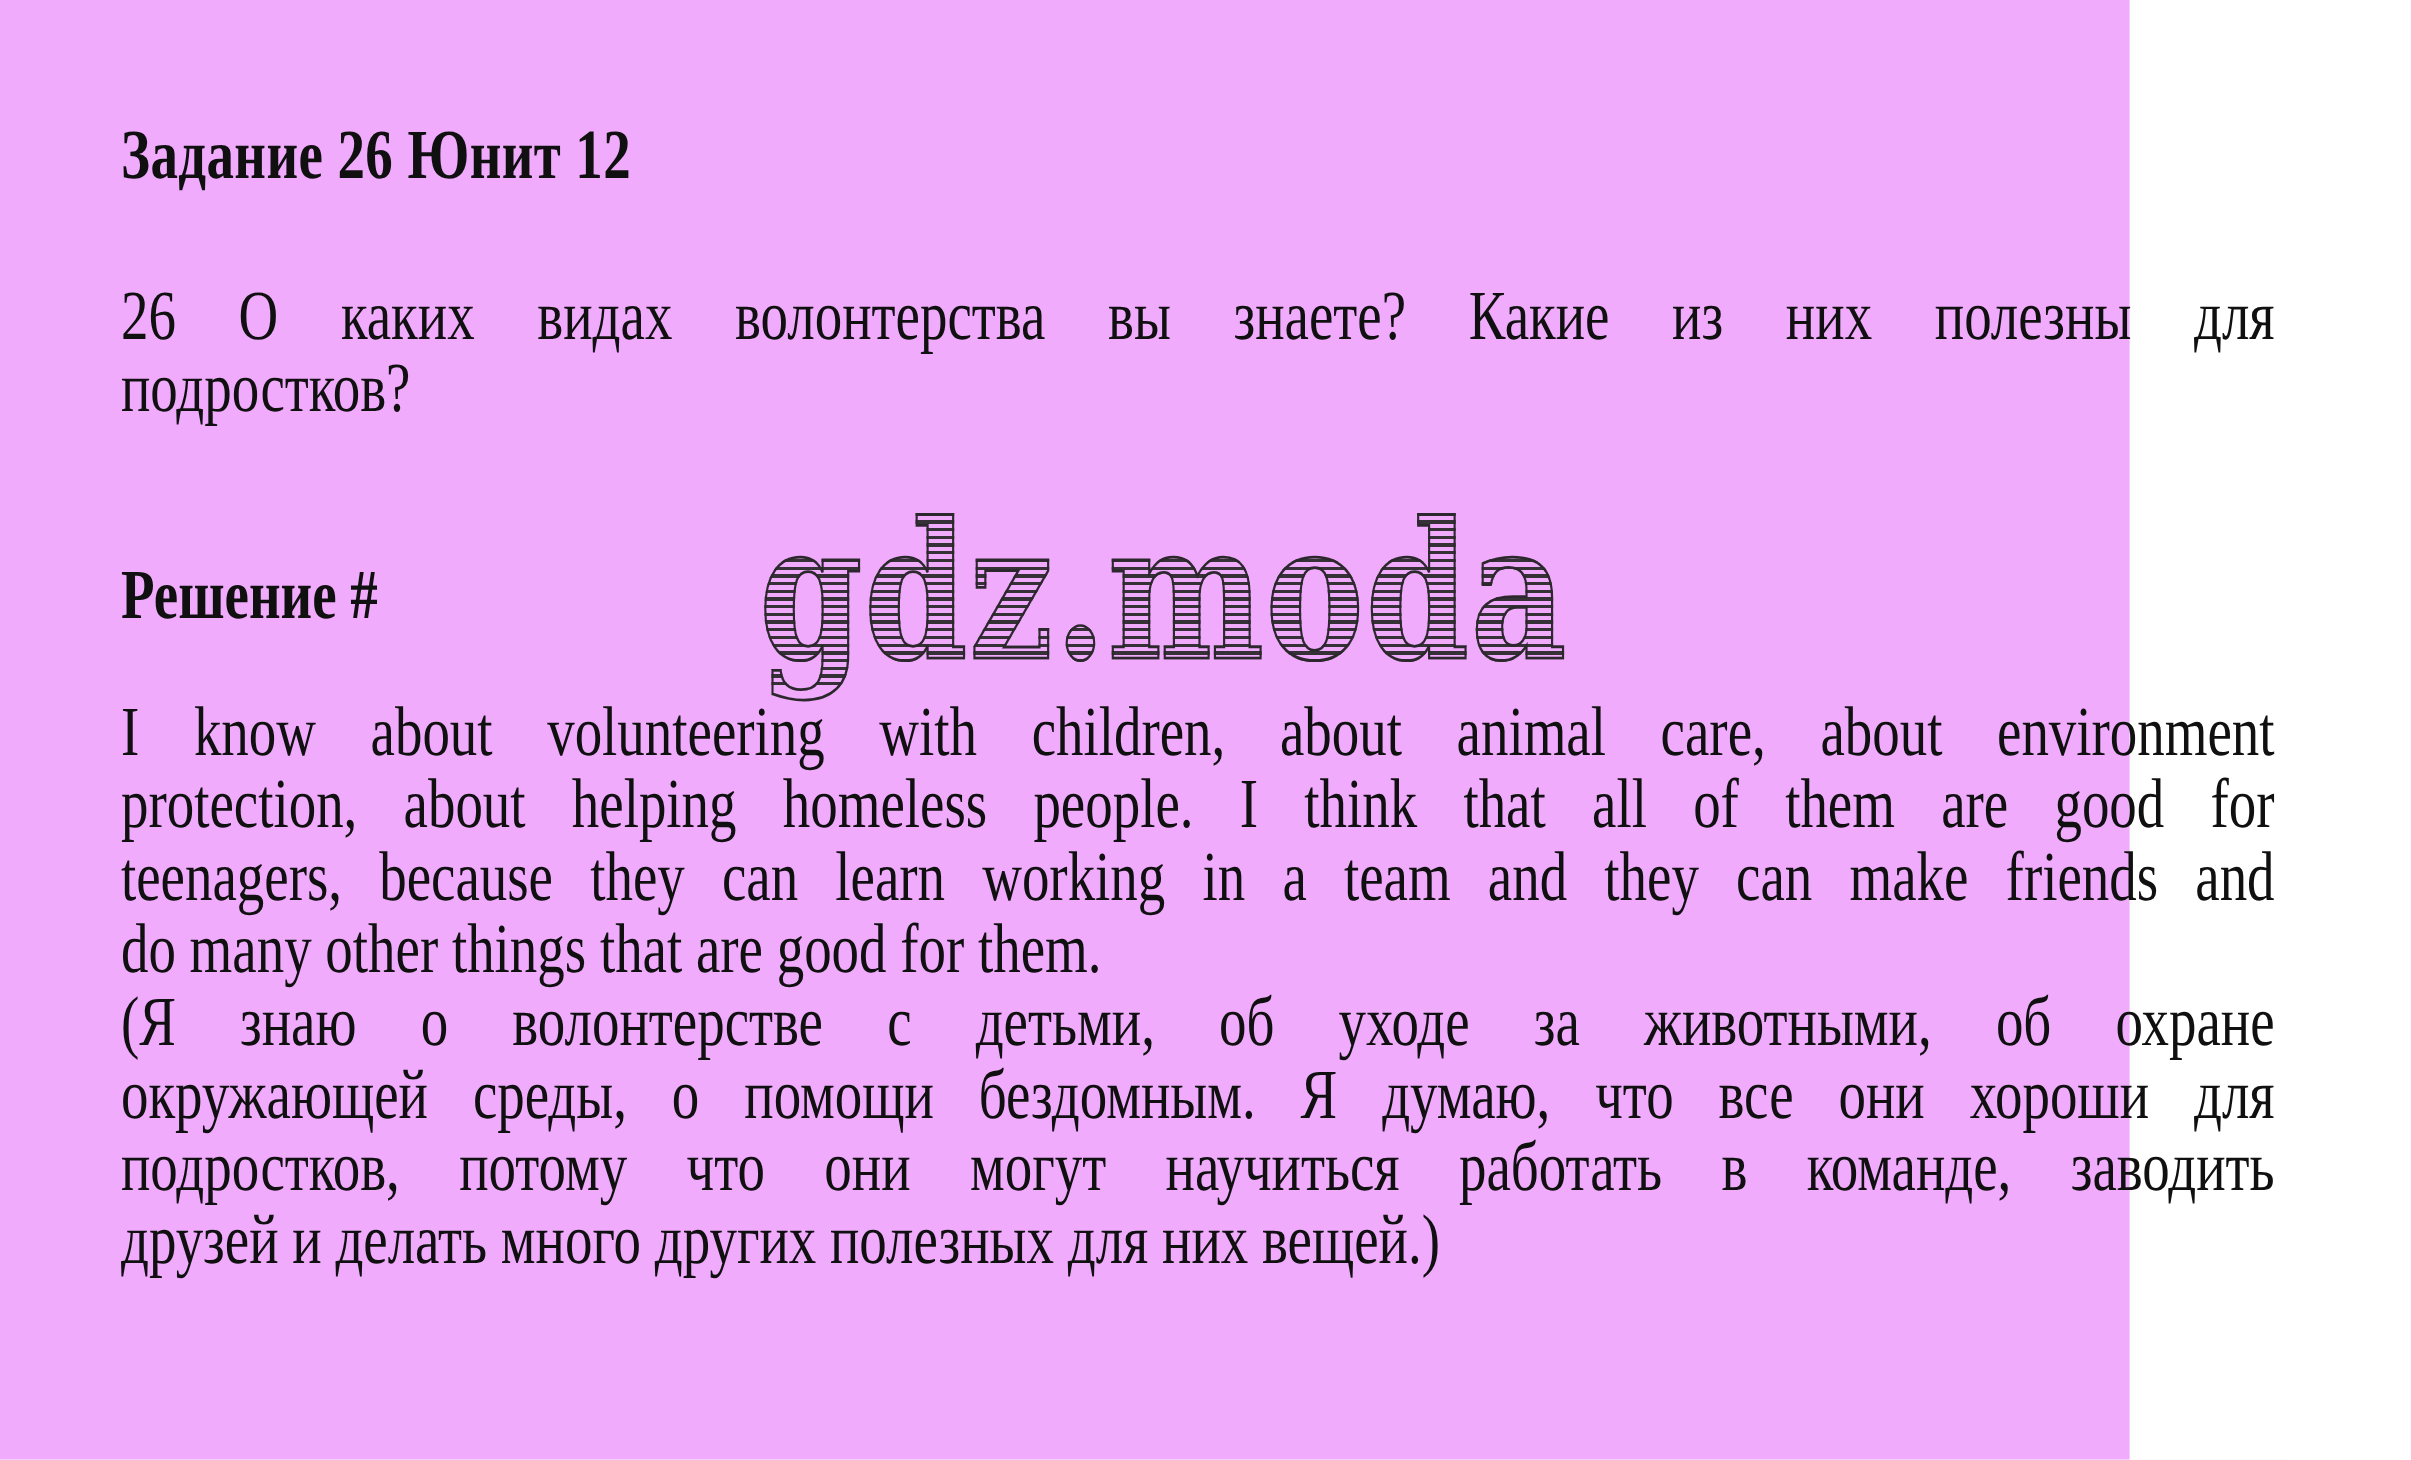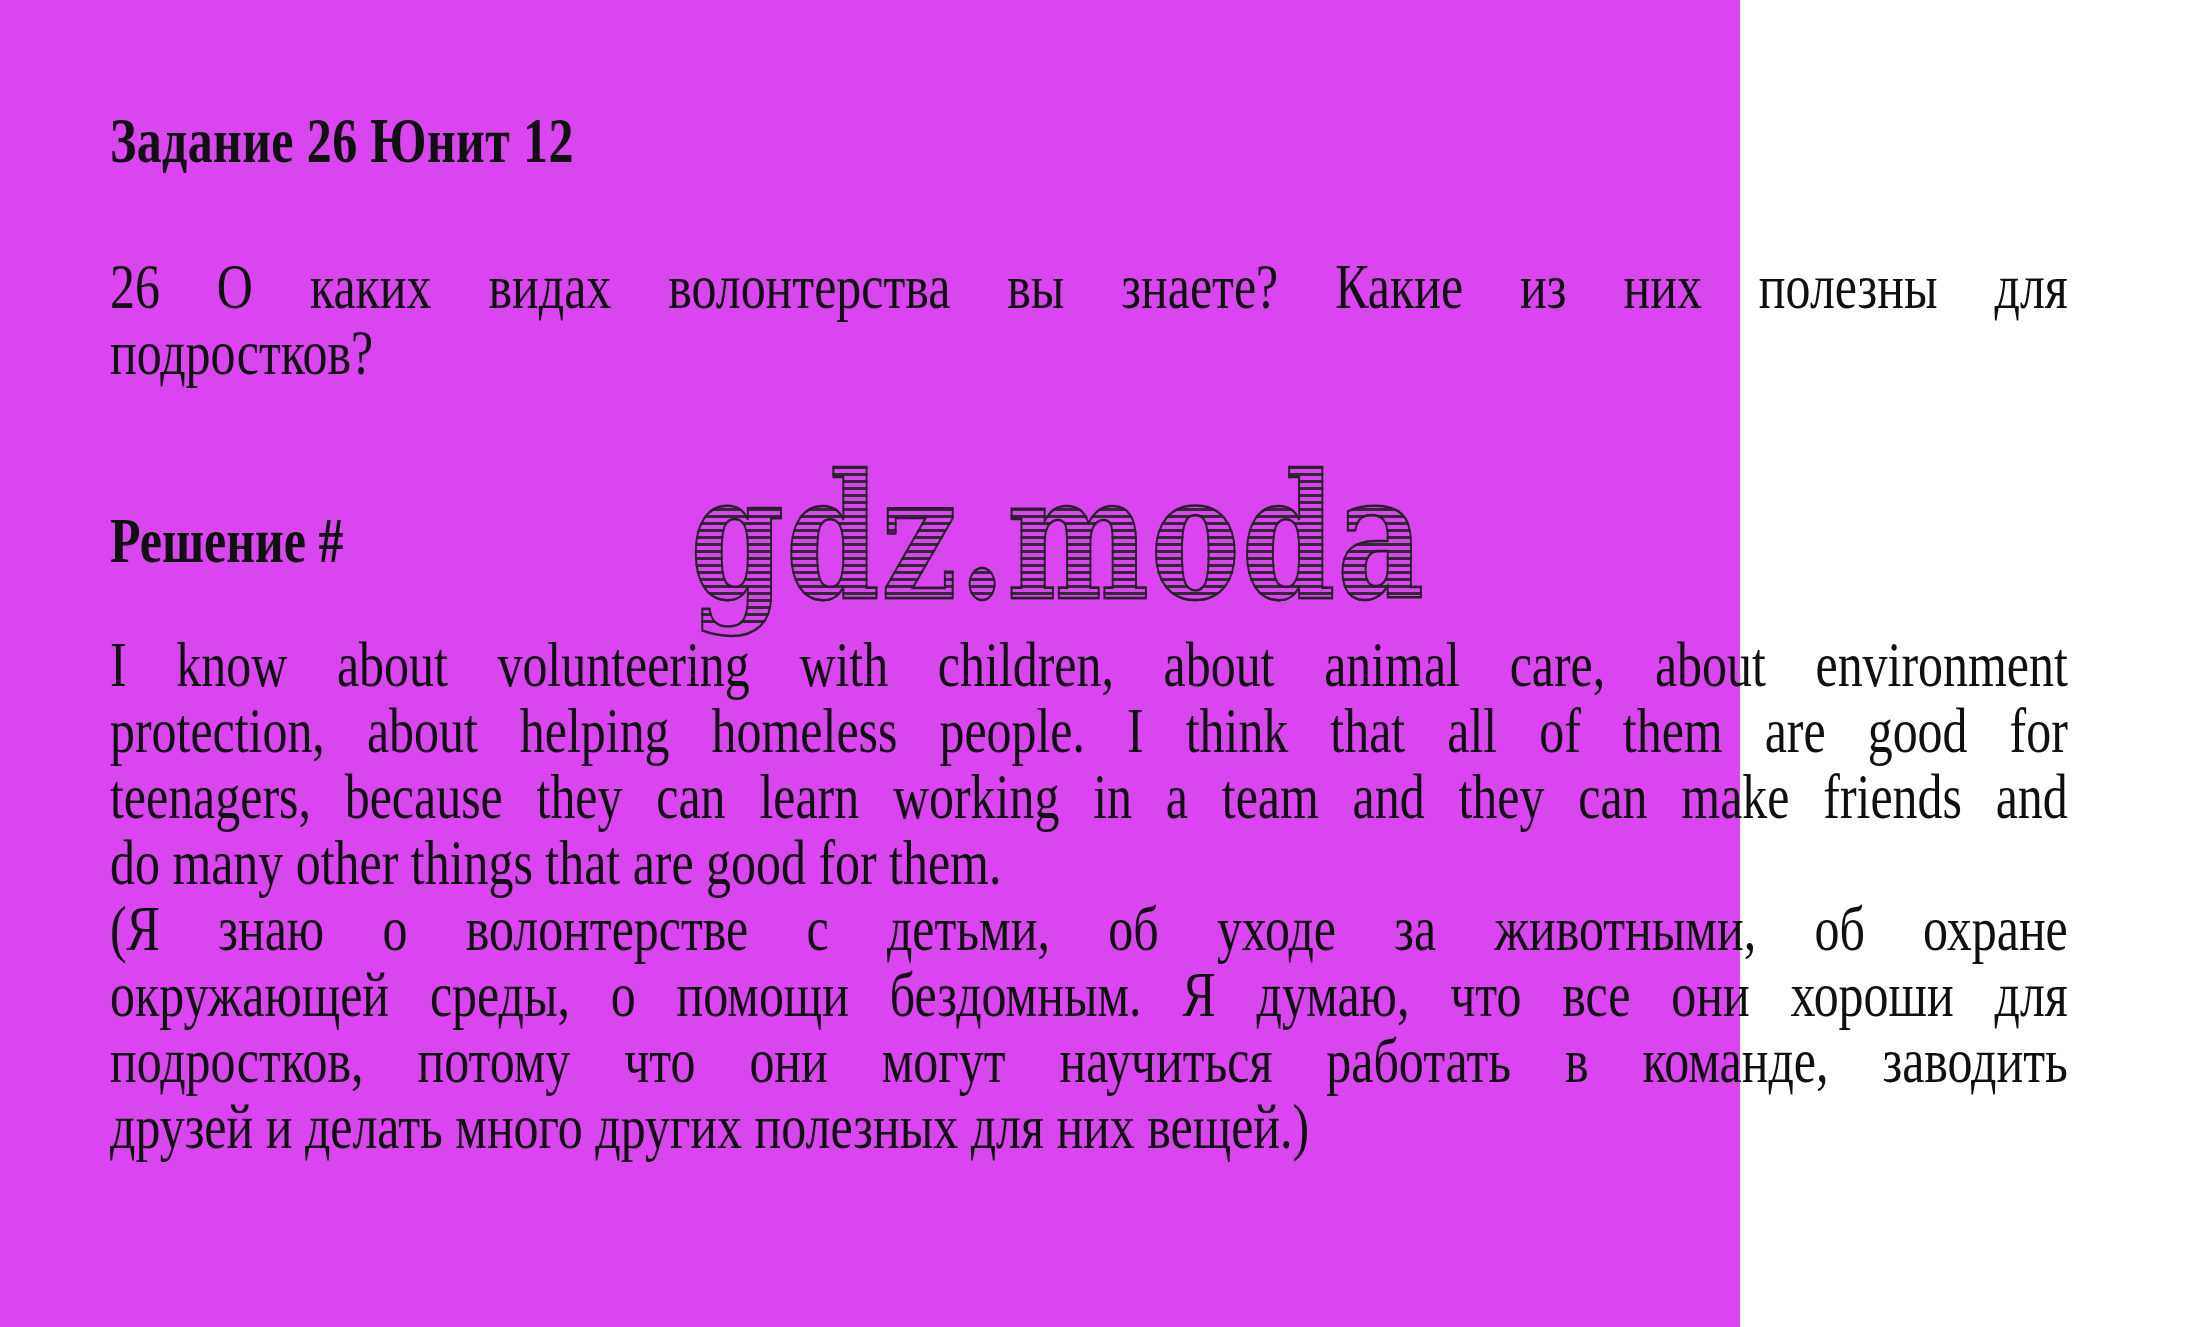--- a/index.html
+++ b/index.html
@@ -5,23 +5,23 @@
   * { margin: 0; padding: 0; box-sizing: border-box; }
   html, body {
     width: 2192px;
     height: 1327px;
     background: #ffffff;
     overflow: hidden;
     font-family: "Liberation Serif", serif;
   }
   .page {
     position: relative;
-    width: 1740px;
+    width: 1936px;
     height: 1327px;
-    background: #d946ef;
+    background: #f0abfc;
     color: #101010;
   }
   
   .hscale {
     position: absolute;
     left: 0; top: 0;
     width: 2810px;
     height: 1327px;
     transform: scaleX(0.78);
     transform-origin: 0 0;

